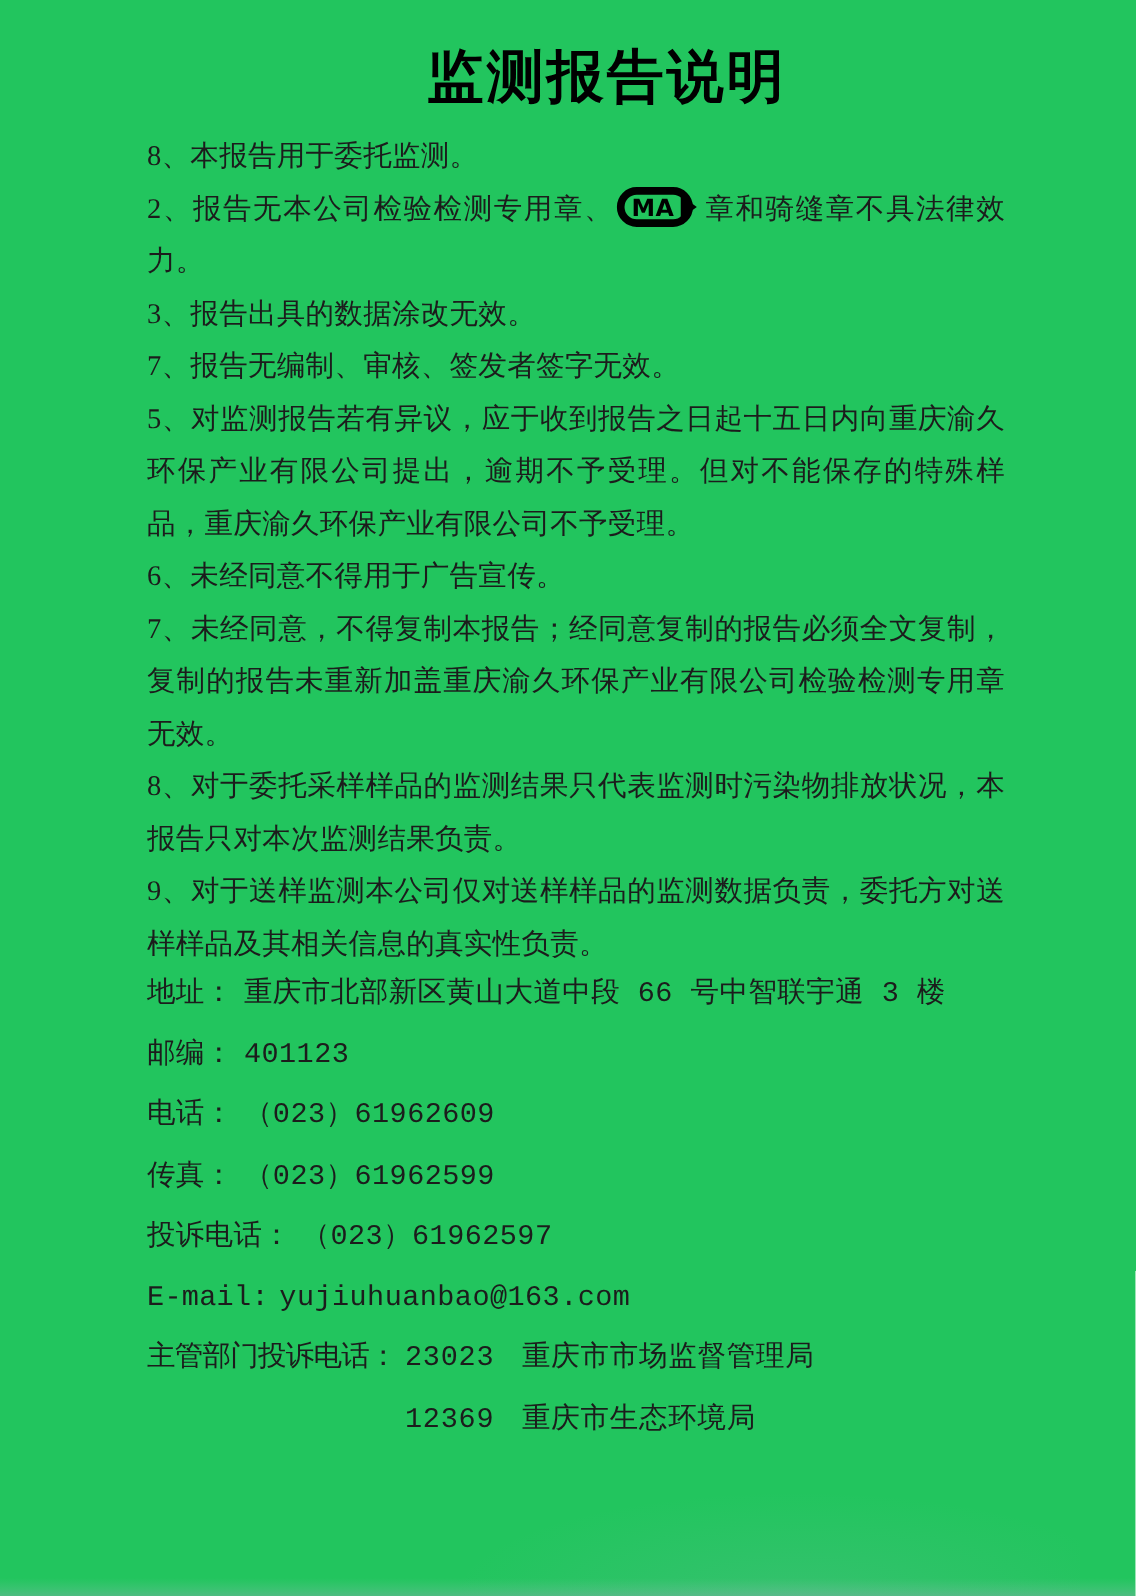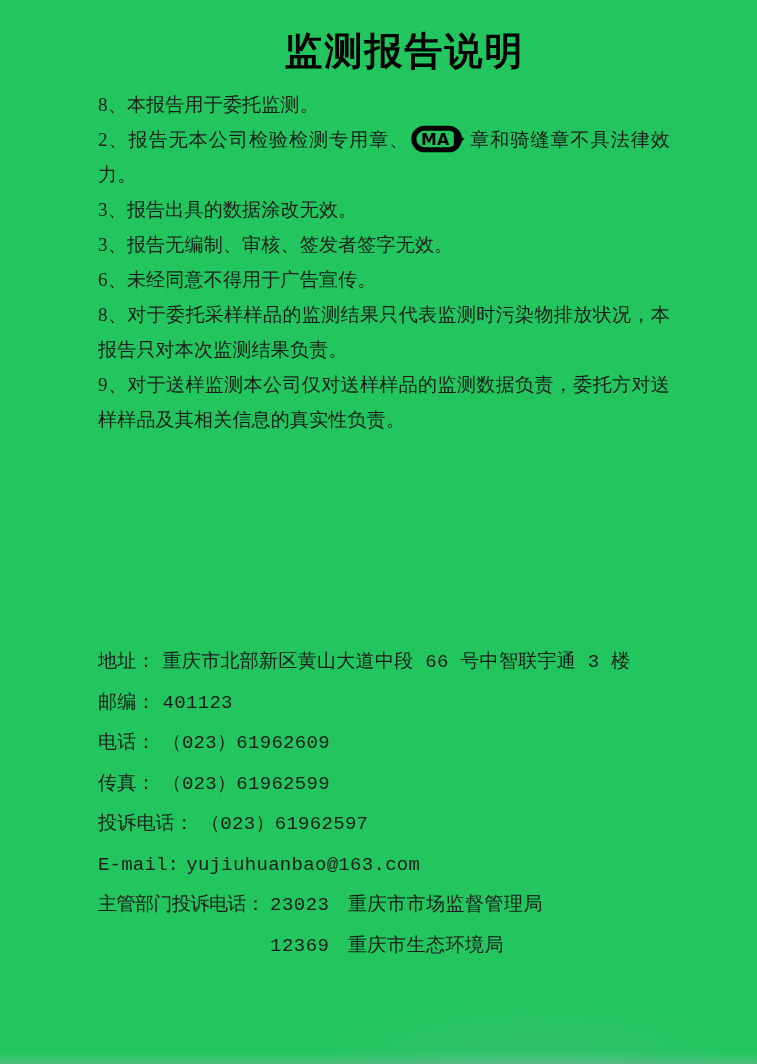--- a/index.html
+++ b/index.html
@@ -105,22 +105,24 @@
   <h1 class="title">监测报告说明</h1>
 
   <div class="notes">
     <p class="note-item">8、本报告用于委托监测。</p>
     <p class="note-item"><span>2、报告无本公司检验检测专用章、</span><svg class="cma" width="54" height="28" viewBox="0 0 58 30" aria-hidden="true">
           <rect x="3" y="3.5" width="49" height="23" rx="11.5" fill="none" stroke="#000000" stroke-width="5.5"></rect>
           <polygon points="57.5,15 46,6.5 46,23.5" fill="#000000"></polygon>
           <text x="26" y="21.5" text-anchor="middle" fill="#000000">MA</text>
         </svg><span>章和骑缝章不具法律效力。</span></p>
     <p class="note-item">3、报告出具的数据涂改无效。</p>
-    <p class="note-item">3、报告无编制、审核、签发者签字无效。</p>
+    <p class="note-item">7、报告无编制、审核、签发者签字无效。</p>
+    <p class="note-item">5、对监测报告若有异议，应于收到报告之日起十五日内向重庆渝久环保产业有限公司提出，逾期不予受理。但对不能保存的特殊样品，重庆渝久环保产业有限公司不予受理。</p>
     <p class="note-item">6、未经同意不得用于广告宣传。</p>
+    <p class="note-item">7、未经同意，不得复制本报告；经同意复制的报告必须全文复制，复制的报告未重新加盖重庆渝久环保产业有限公司检验检测专用章无效。</p>
     <p class="note-item">8、对于委托采样样品的监测结果只代表监测时污染物排放状况，本报告只对本次监测结果负责。</p>
     <p class="note-item">9、对于送样监测本公司仅对送样样品的监测数据负责，委托方对送样样品及其相关信息的真实性负责。</p>
   </div>
 
   <div class="contact">
     <p class="contact-row"><span class="contact-label">地址：</span><span class="contact-value">重庆市北部新区黄山大道中段 66 号中智联宇通 3 楼</span></p>
     <p class="contact-row"><span class="contact-label">邮编：</span><span class="contact-value">401123</span></p>
     <p class="contact-row"><span class="contact-label">电话：</span><span class="contact-value">（023）61962609</span></p>
     <p class="contact-row"><span class="contact-label">传真：</span><span class="contact-value">（023）61962599</span></p>
     <p class="contact-row"><span class="contact-label">投诉电话：</span><span class="contact-value">（023）61962597</span></p>

